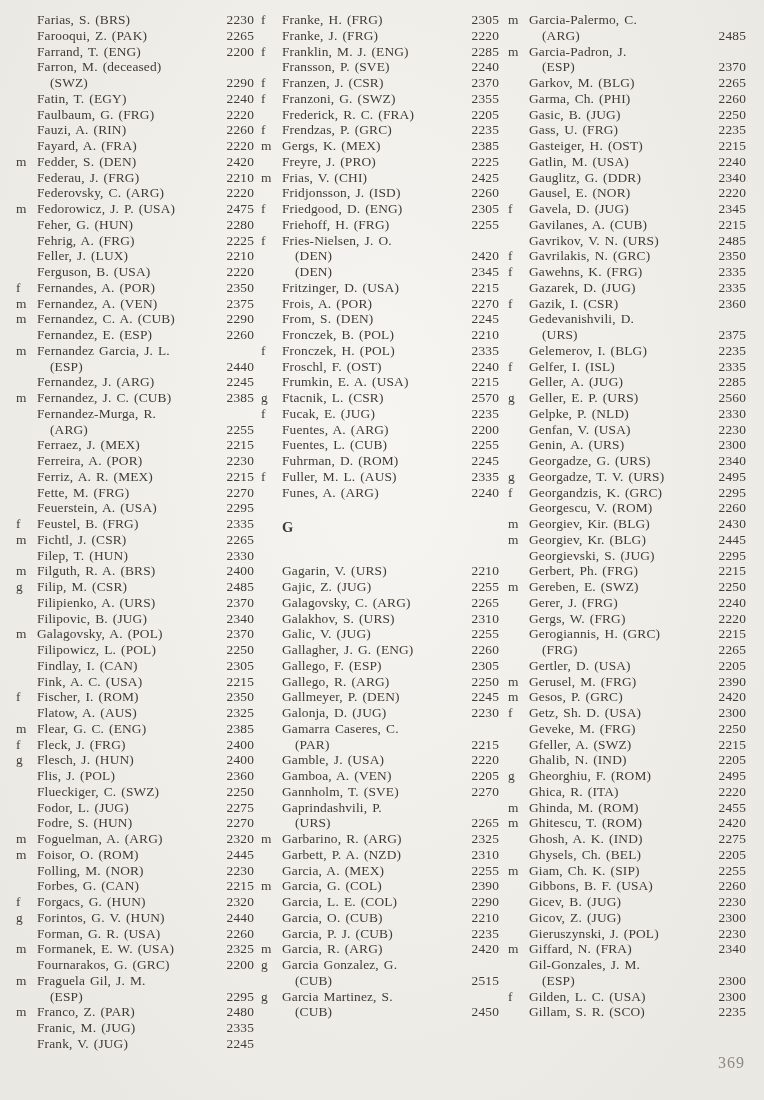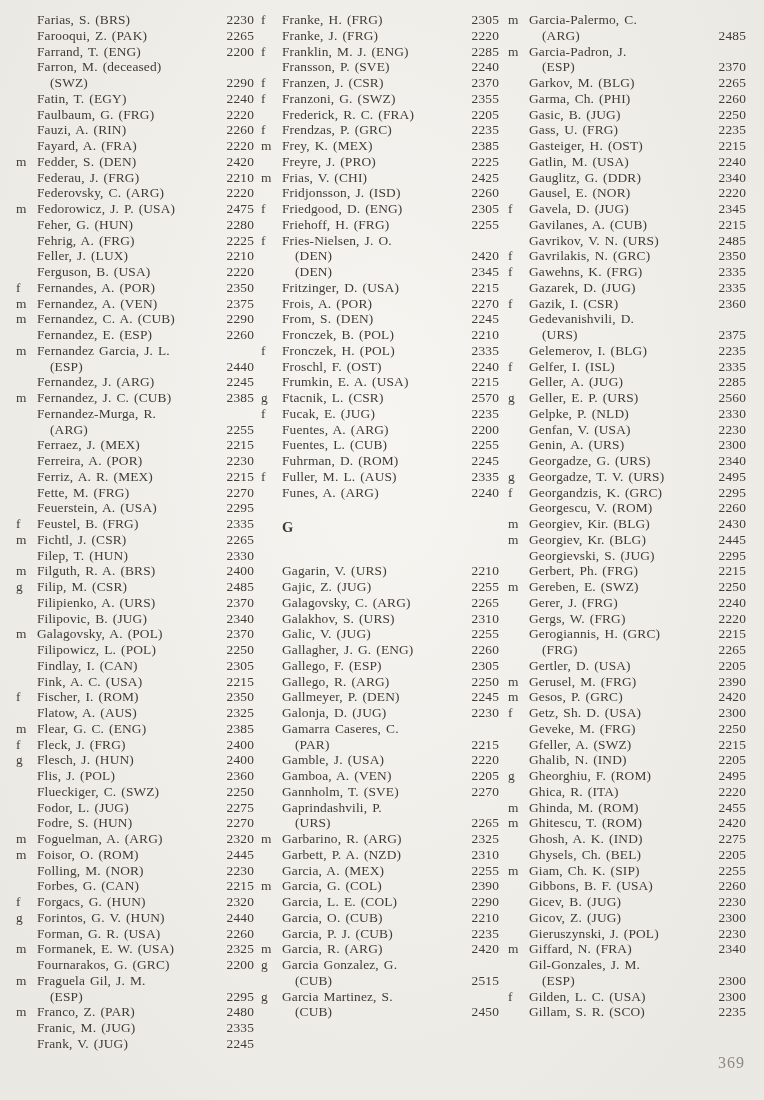--- a/index.html
+++ b/index.html
@@ -448,21 +448,21 @@
         <span class="name">Frederick, R. C. (FRA)</span>
         <span class="rating">2205</span>
       </div>
       <div class="row ">
         <span class="prefix">f</span>
         <span class="name">Frendzas, P. (GRC)</span>
         <span class="rating">2235</span>
       </div>
       <div class="row ">
         <span class="prefix">m</span>
-        <span class="name">Frey, K. (MEX)</span>
+        <span class="name">Gergs, K. (MEX)</span>
         <span class="rating">2385</span>
       </div>
       <div class="row ">
         <span class="prefix"></span>
         <span class="name">Freyre, J. (PRO)</span>
         <span class="rating">2225</span>
       </div>
       <div class="row ">
         <span class="prefix">m</span>
         <span class="name">Frias, V. (CHI)</span>

